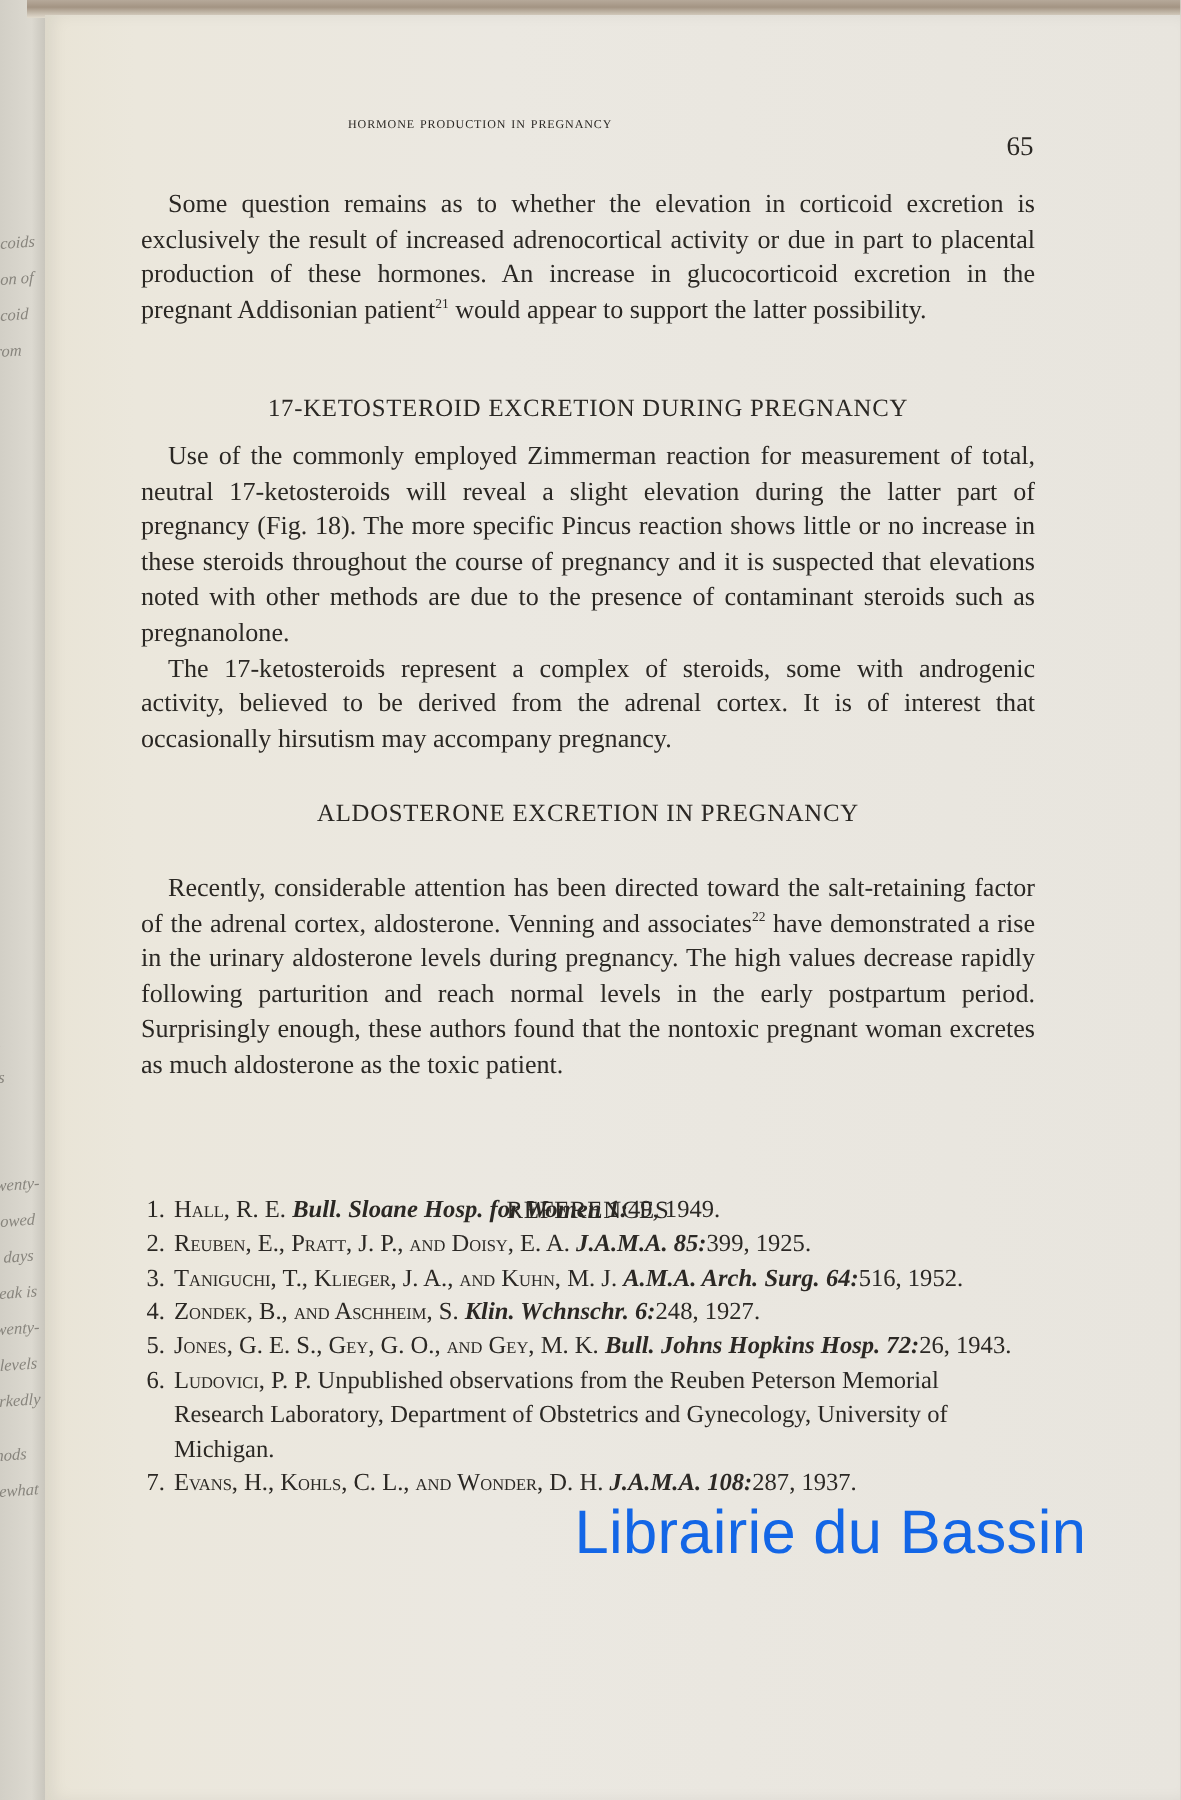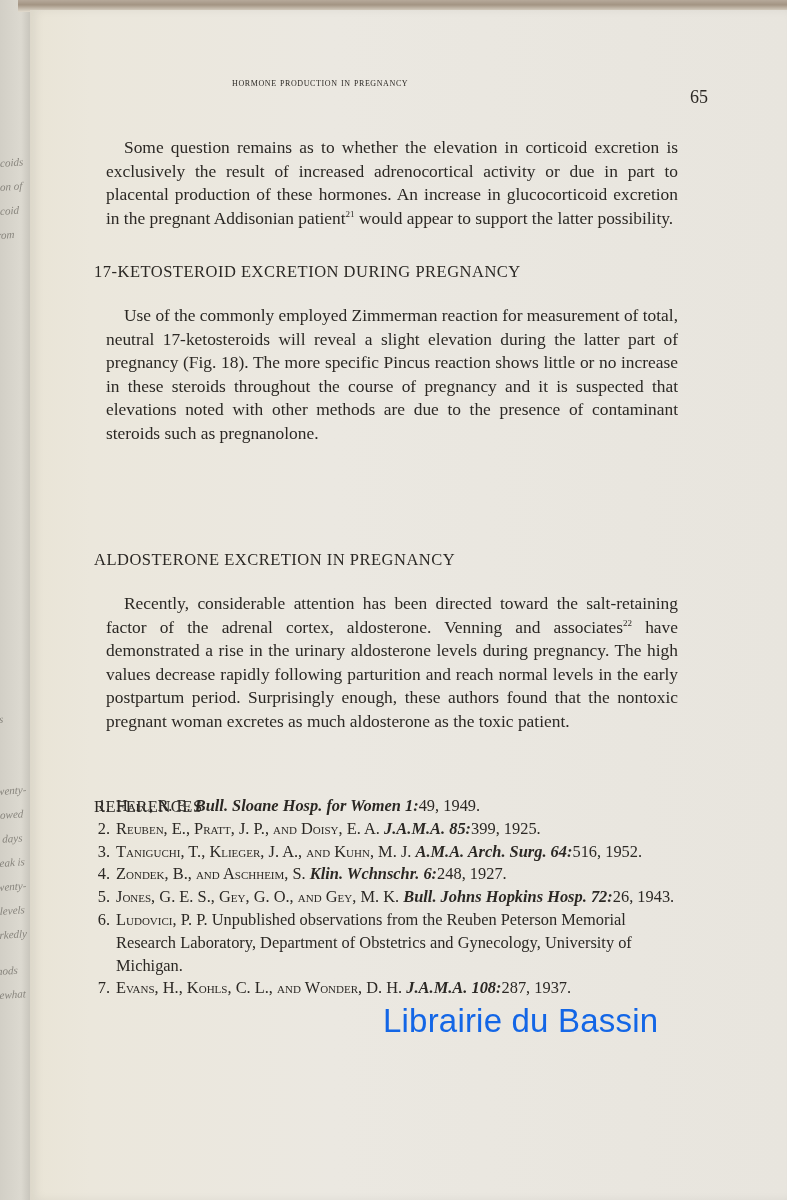--- a/index.html
+++ b/index.html
@@ -26,45 +26,45 @@
     .page {
       position: absolute; left: 30px; top: 10px; width: 757px; height: 1190px;
       background: linear-gradient(to right, #e9e4d6 0%, #ebe7dc 8%, #ebe8e1 40%, #e8e5de 100%);
       box-shadow: inset 6px 0 10px rgba(0,0,0,.06);
     }
     .running-head {
       position: absolute; top: 76px; left: 232px;
       font-size: 11px; letter-spacing: .6px; font-variant: small-caps;
       text-transform: lowercase;
     }
-    .folio { position: absolute; top: 87px; left: 690px; font-size: 18px; }
+    .folio { position: absolute; top: 87px; left: 671px; font-size: 18px; }
     .text {
       position: absolute; left: 94px; width: 596px;
       font-size: 17.4px; line-height: 23.6px; text-align: justify;
     }
-    .text p { margin: 12px; text-indent: 18px; }
+    .text p { margin: 0; text-indent: 18px; }
     .text p + p { margin-top: 0; }
     sup { font-size: 9px; vertical-align: 7px; line-height: 0; }
     .heading {
-      position: absolute; left: 94px; width: 596px; 
+      position: absolute; left: 94px; width: 596px; text-align: center;
       font-size: 16.5px; letter-spacing: .5px;
     }
     .refs {
       position: absolute; left: 88px; width: 600px; top: 795px;
       font-size: 16.4px; line-height: 22.8px;
       list-style: none; padding: 0; margin: 0;
     }
     .refs li { position: relative; padding-left: 28px; }
     .refs .num { position: absolute; left: 0; width: 22px; text-align: right; }
     .refs .sc { font-variant: small-caps; }
     .refs i { font-style: italic; font-weight: bold; }
     .watermark {
       position: absolute; left: 383px; top: 999px;
       font-family: "Liberation Sans", "DejaVu Sans", sans-serif;
-      font-size: 33px; color: #1366e6; letter-spacing: .2px; line-height: 44px;
+      font-size: 41px; color: #1366e6; letter-spacing: .2px; line-height: 44px;
       white-space: nowrap;
     }
   </style>
 </head>
 <body>
 
 <div class="left-page">
   <div class="bleed" style="top:150px">
     <div>ticoids</div>
     <div>tion of</div>
@@ -98,23 +98,24 @@
 <div class="folio">65</div>
 
 <div class="text" style="top:124px">
   <p><span>Some question remains as to whether the elevation in corticoid excretion is exclusively the result of increased adrenocortical activity or due in part to placental production of these hormones. An increase in glucocorticoid excretion in the pregnant Addisonian patient</span><sup>21</sup><span> would appear to support the latter possibility.</span></p>
 </div>
 
 <div class="heading" style="top:262px">17-KETOSTEROID EXCRETION DURING PREGNANCY</div>
 
 <div class="text" style="top:292px">
   <p>Use of the commonly employed Zimmerman reaction for measurement of total, neutral 17-ketosteroids will reveal a slight elevation during the latter part of pregnancy (Fig. 18). The more specific Pincus reaction shows little or no increase in these steroids throughout the course of pregnancy and it is suspected that elevations noted with other methods are due to the presence of contaminant steroids such as pregnanolone.</p>
+  <p>The 17-ketosteroids represent a complex of steroids, some with androgenic activity, believed to be derived from the adrenal cortex. It is of interest that occasionally hirsutism may accompany pregnancy.</p>
 </div>
 
-<div class="heading" style="top:550px">ALDOSTERONE EXCRETION IN PREGNANCY</div>
+<div class="heading" style="top:532px">ALDOSTERONE EXCRETION IN PREGNANCY</div>
 
 <div class="text" style="top:580px">
   <p><span>Recently, considerable attention has been directed toward the salt-retaining factor of the adrenal cortex, aldosterone. Venning and associates</span><sup>22</sup><span> have demonstrated a rise in the urinary aldosterone levels during pregnancy. The high values decrease rapidly following parturition and reach normal levels in the early postpartum period. Surprisingly enough, these authors found that the nontoxic pregnant woman excretes as much aldosterone as the toxic patient.</span></p>
 </div>
 
 <div class="heading" style="top:797px">REFERENCES</div>
 
 <ol class="refs">
   <li><span class="num">1.</span><span class="sc">Hall, R. E.</span> <i>Bull. Sloane Hosp. for Women 1:</i><span>49, 1949.</span></li>
   <li><span class="num">2.</span><span class="sc">Reuben, E., Pratt, J. P., and Doisy, E. A.</span> <i>J.A.M.A. 85:</i><span>399, 1925.</span></li>

